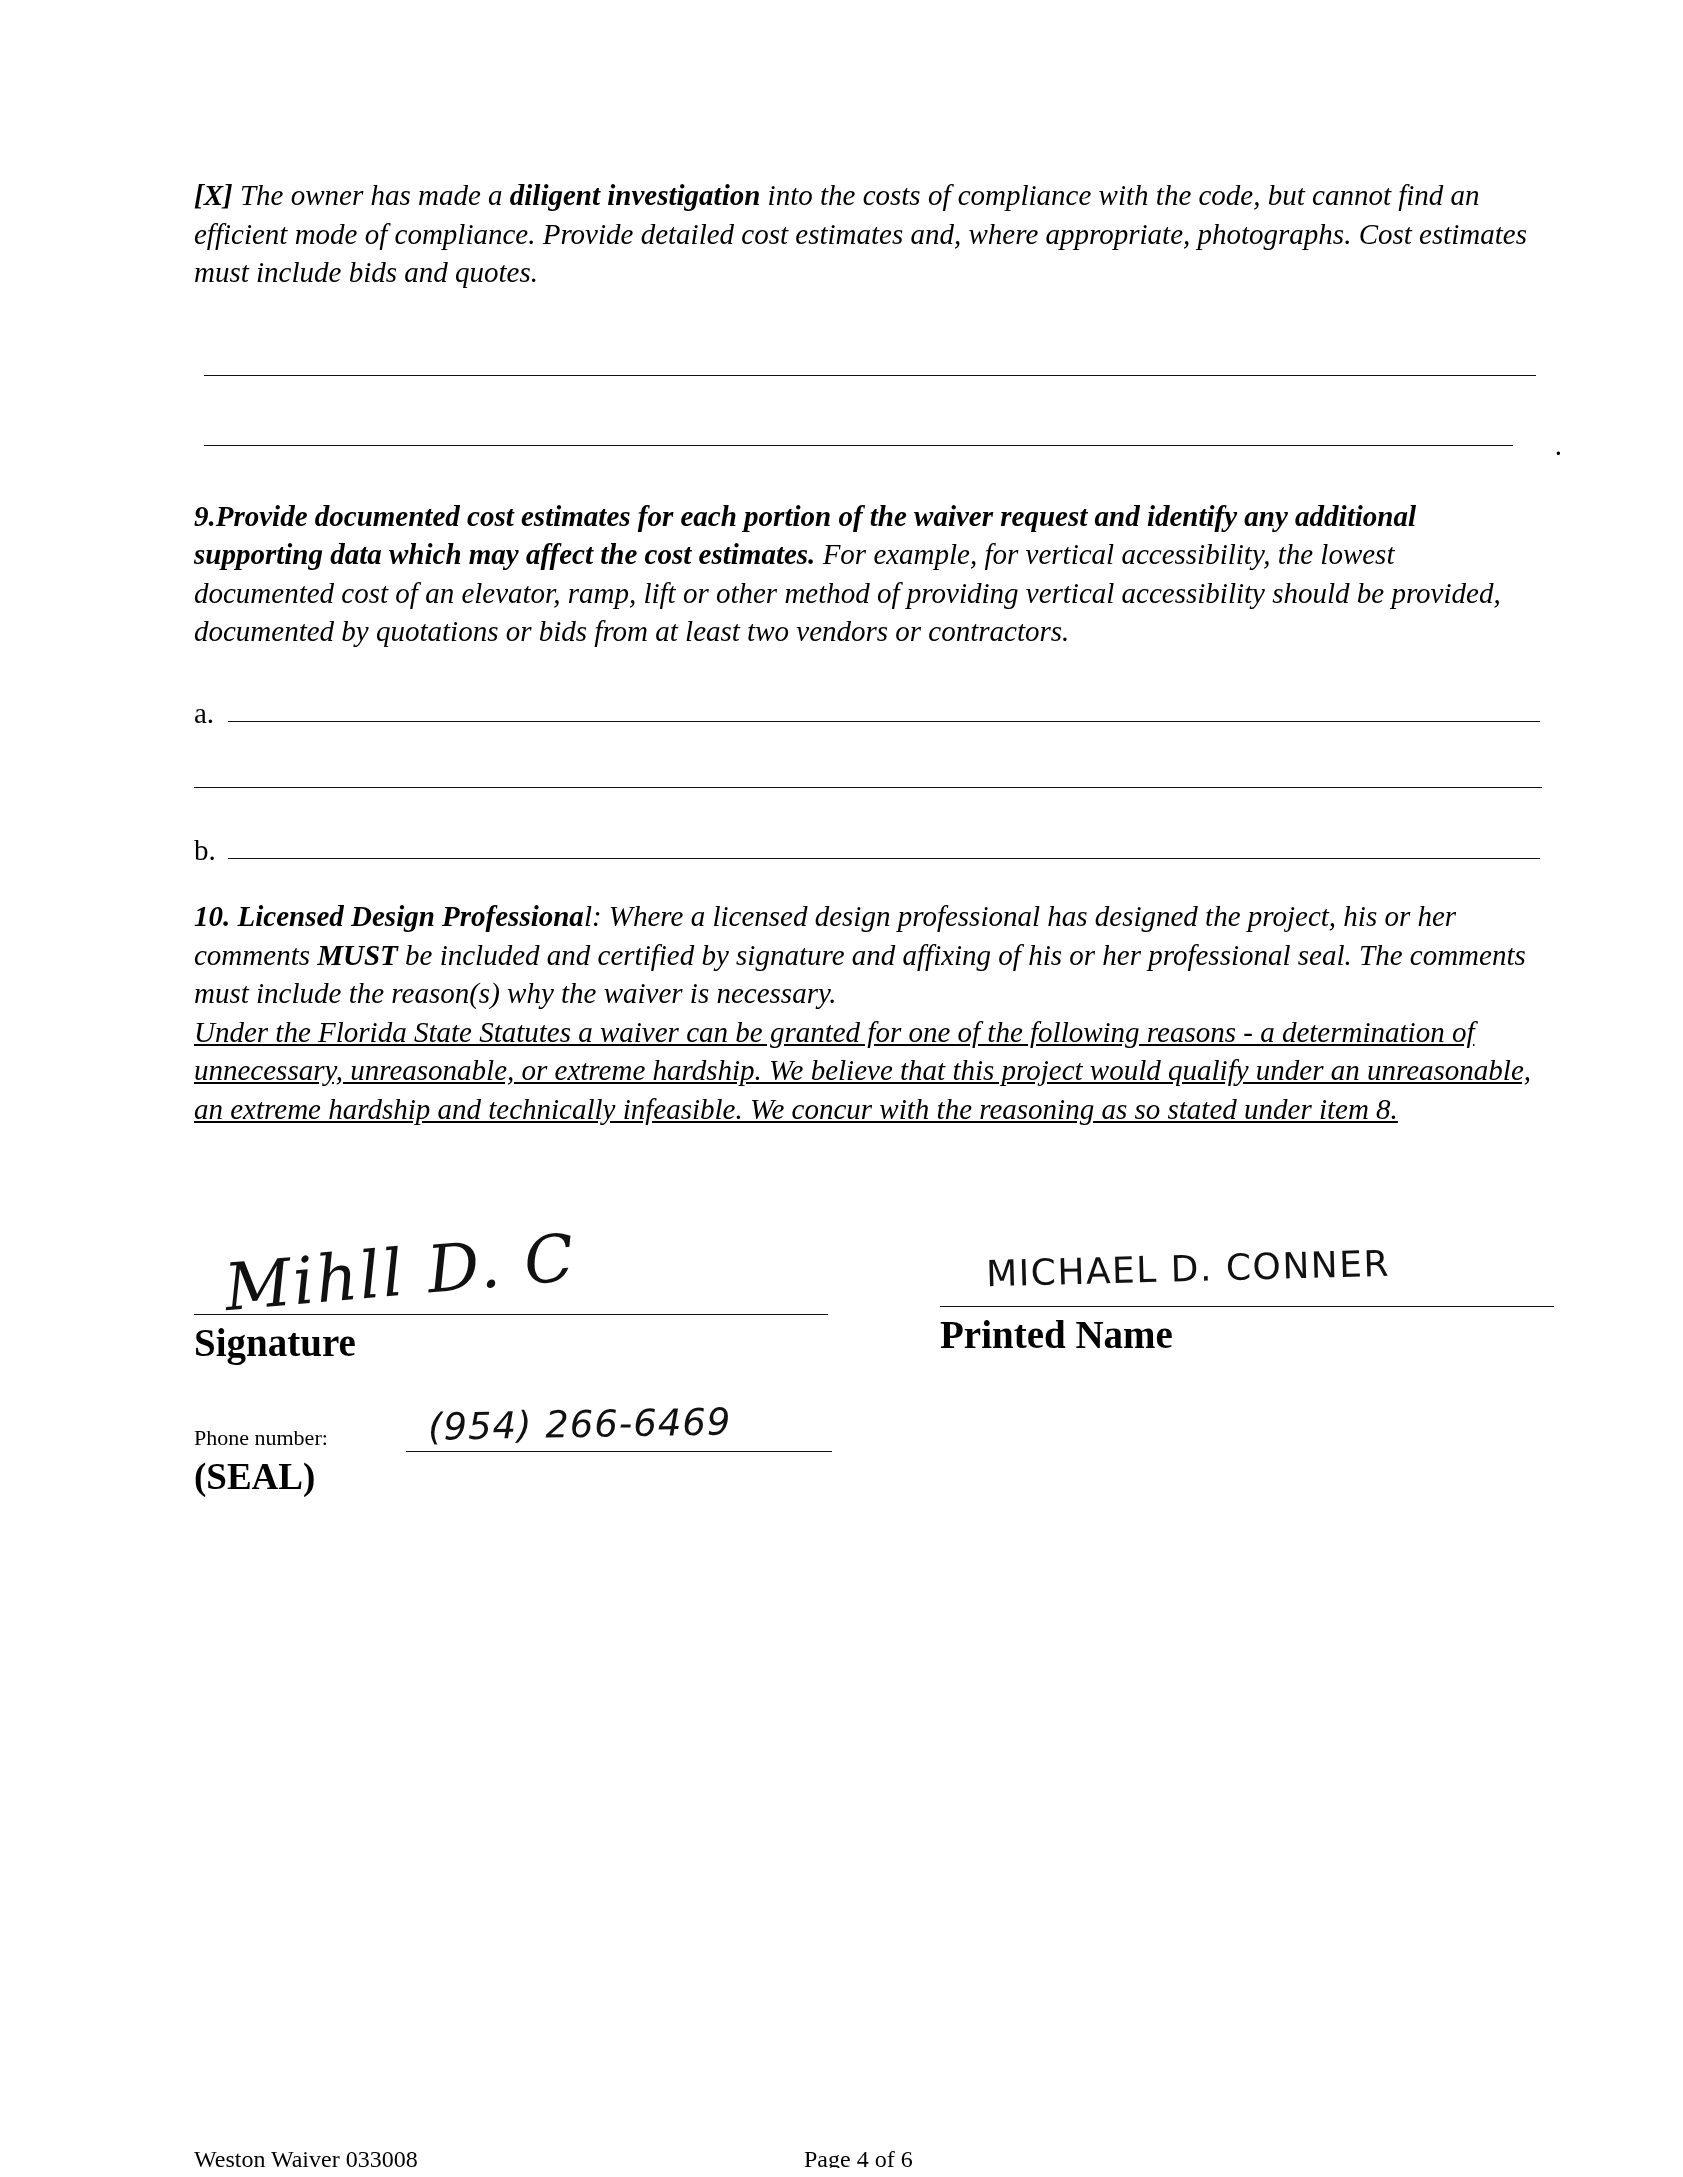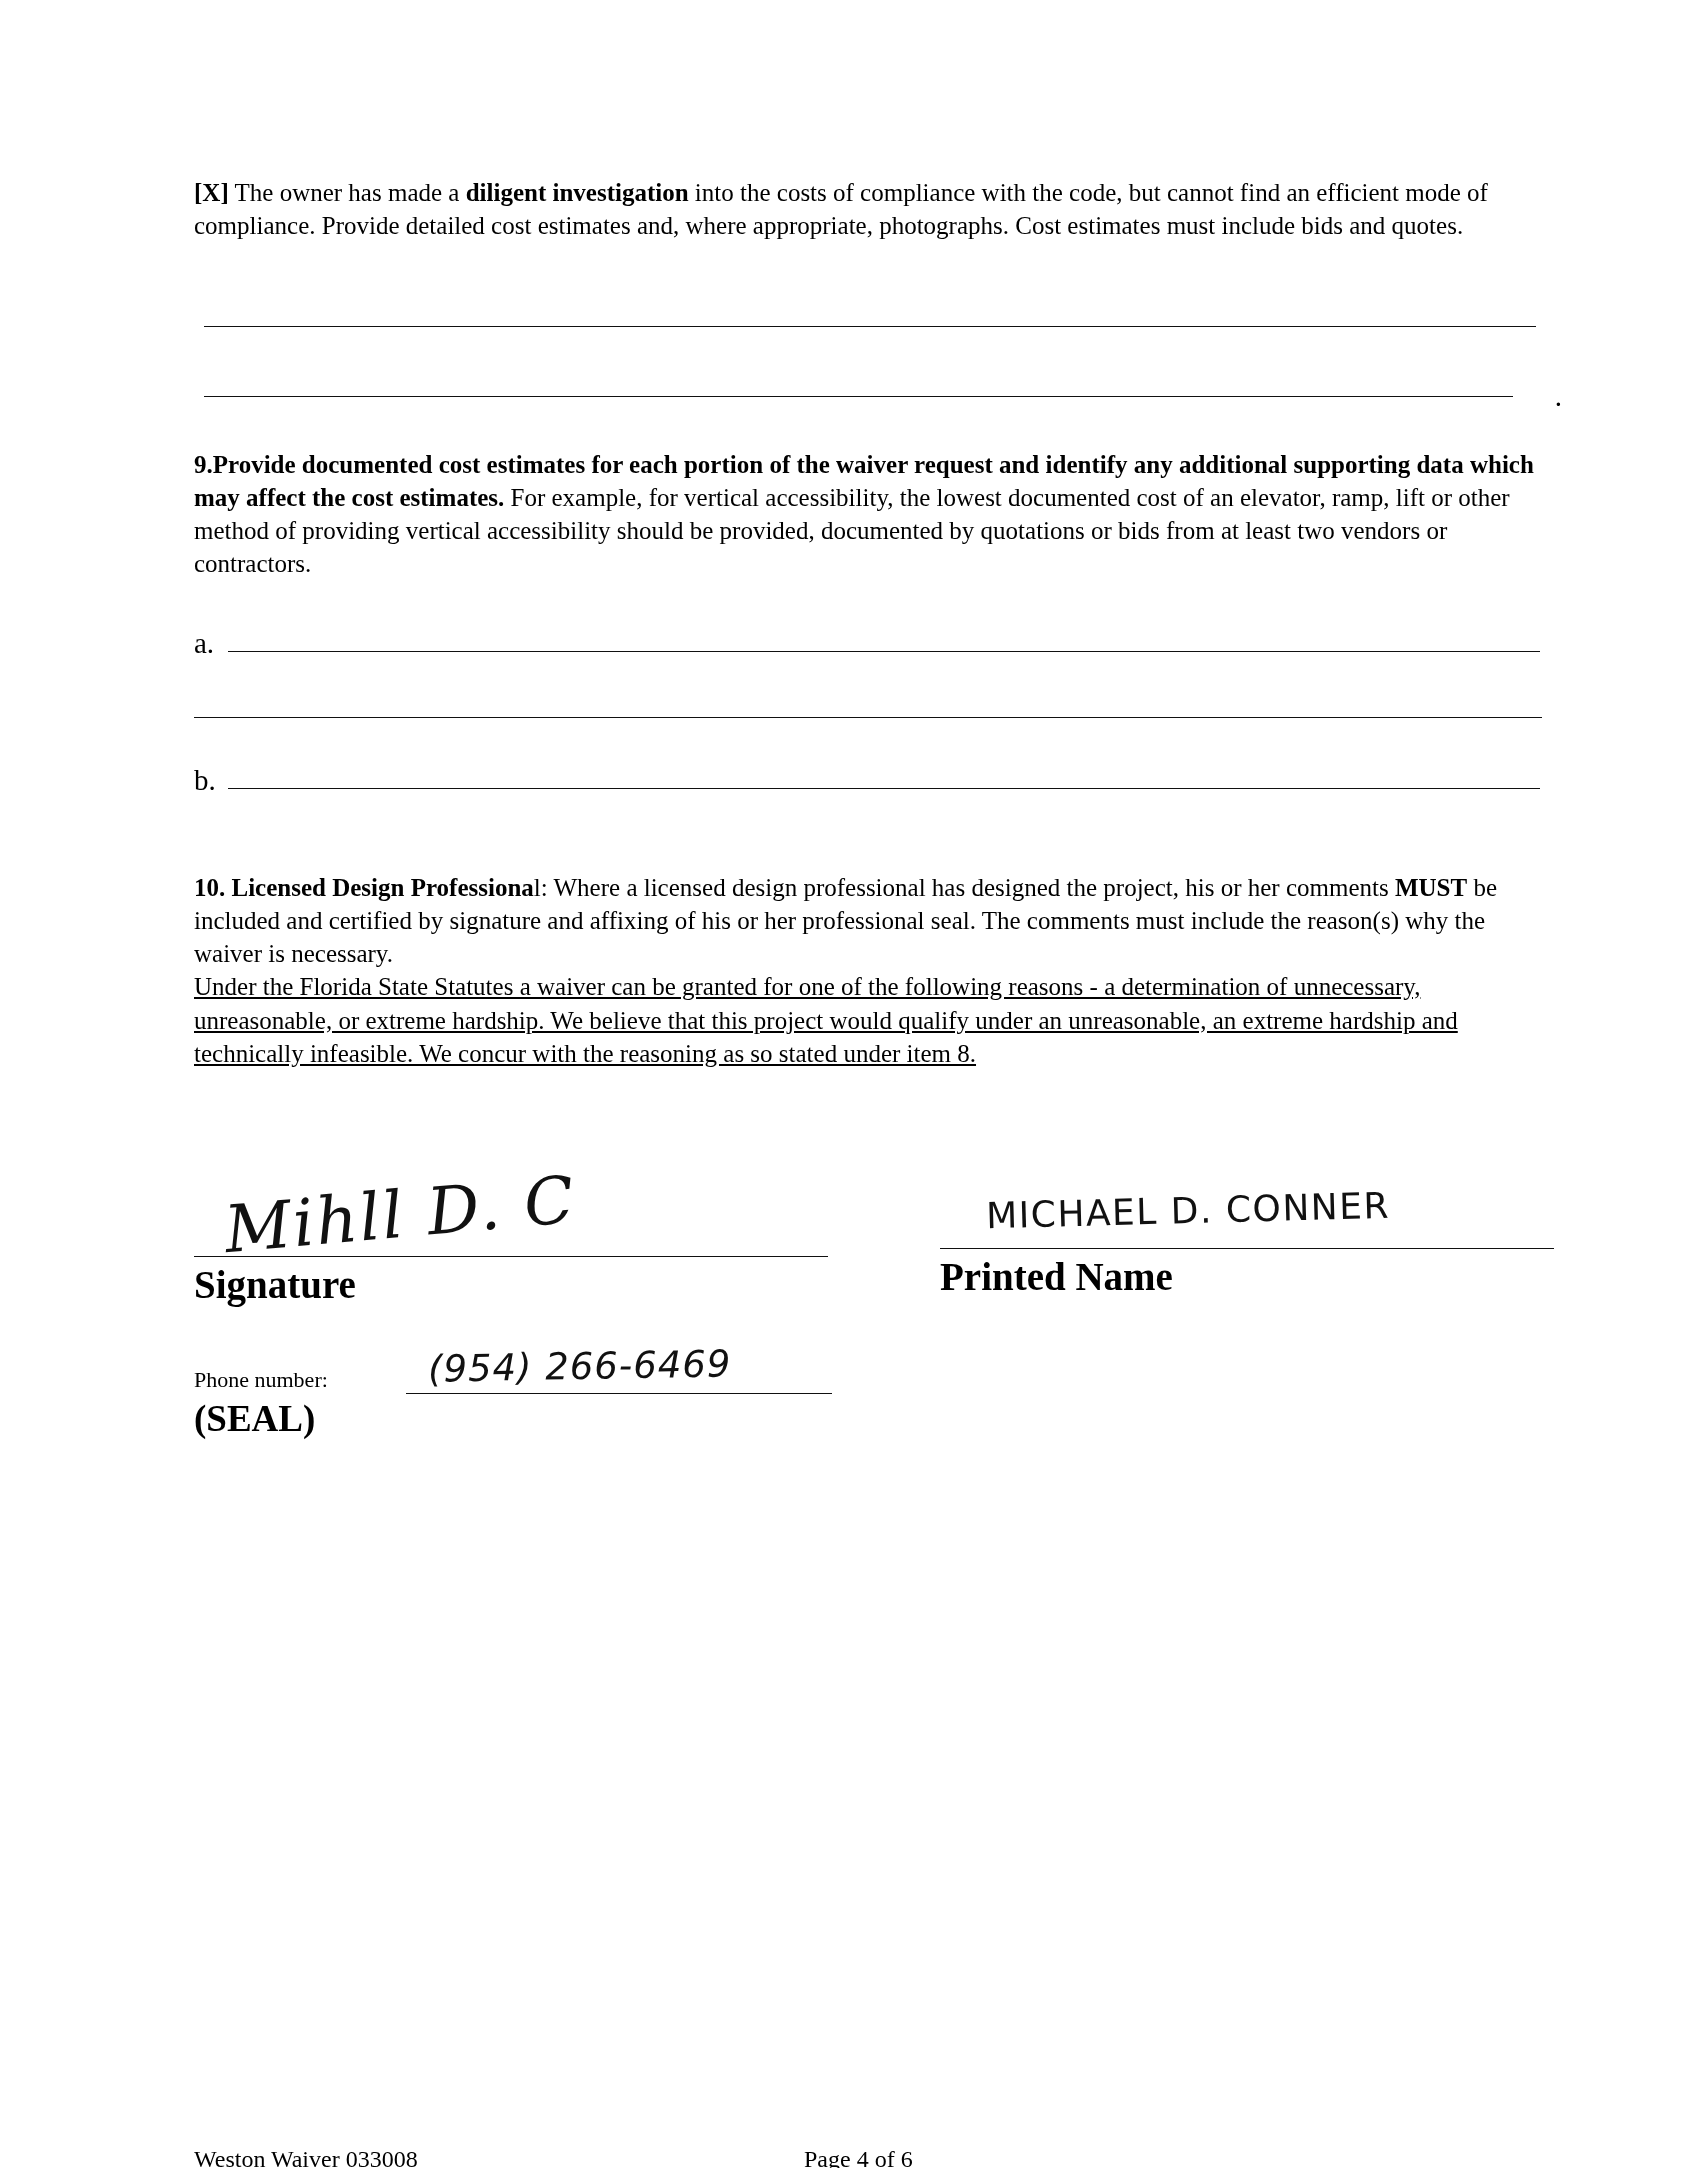--- a/index.html
+++ b/index.html
@@ -23,23 +23,24 @@
     background: #ffffff;
   }
   .content {
     position: absolute;
     left: 194px;
     top: 176px;
     width: 1346px;
   }
   p {
     margin: 0;
-    font-size: 25px;
+    font-size: 29px;
     line-height: 1.33;
     text-align: left;
+    font-style: italic;
   }
   .b { font-weight: bold; }
   .para-1 { margin-bottom: 0; }
   .blank-line {
     border-bottom: 1.6px solid #111;
     height: 0;
   }
   .rule-block { position: relative; }
   .rule-1 { margin-top: 83px; margin-left: 10px; width: 1332px; }
   .rule-2 { margin-top: 69px; margin-left: 10px; width: 1309px; }
@@ -62,21 +63,21 @@
     width: 34px;
     flex: 0 0 34px;
   }
   .item-rule {
     flex: 1 1 auto;
     border-bottom: 1.6px solid #111;
     height: 1px;
     margin-bottom: 6px;
   }
   .rule-a2 { margin-top: 59px; margin-left: 0; width: 1348px; }
-  .para-10 { margin-top: 76px; }
+  .para-10 { margin-top: 32px; }
   .para-stmt { }
   .para-stmt span { text-decoration: underline; }
 
   .sig-area {
     position: relative;
     margin-top: 69px;
     height: 178px;
   }
   .sig-line {
     position: absolute;

